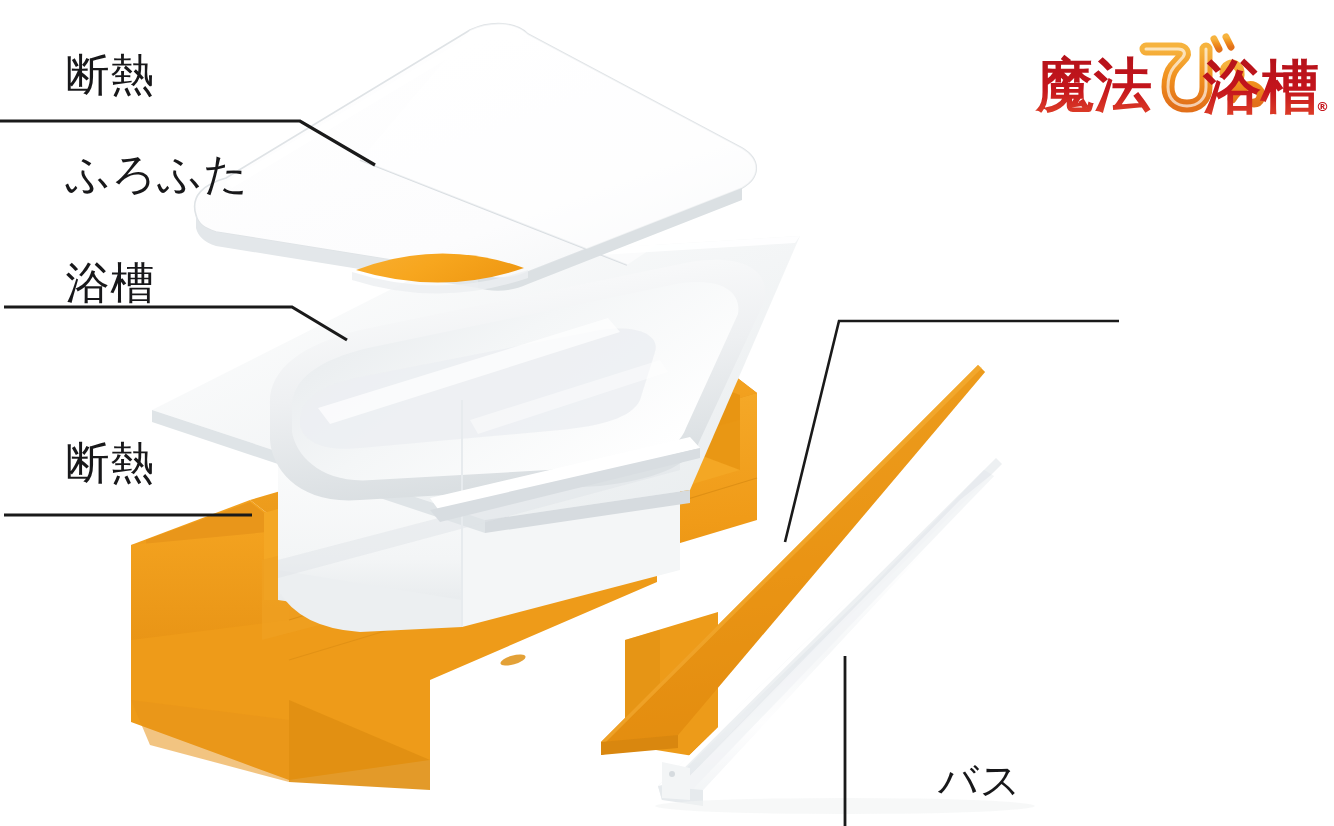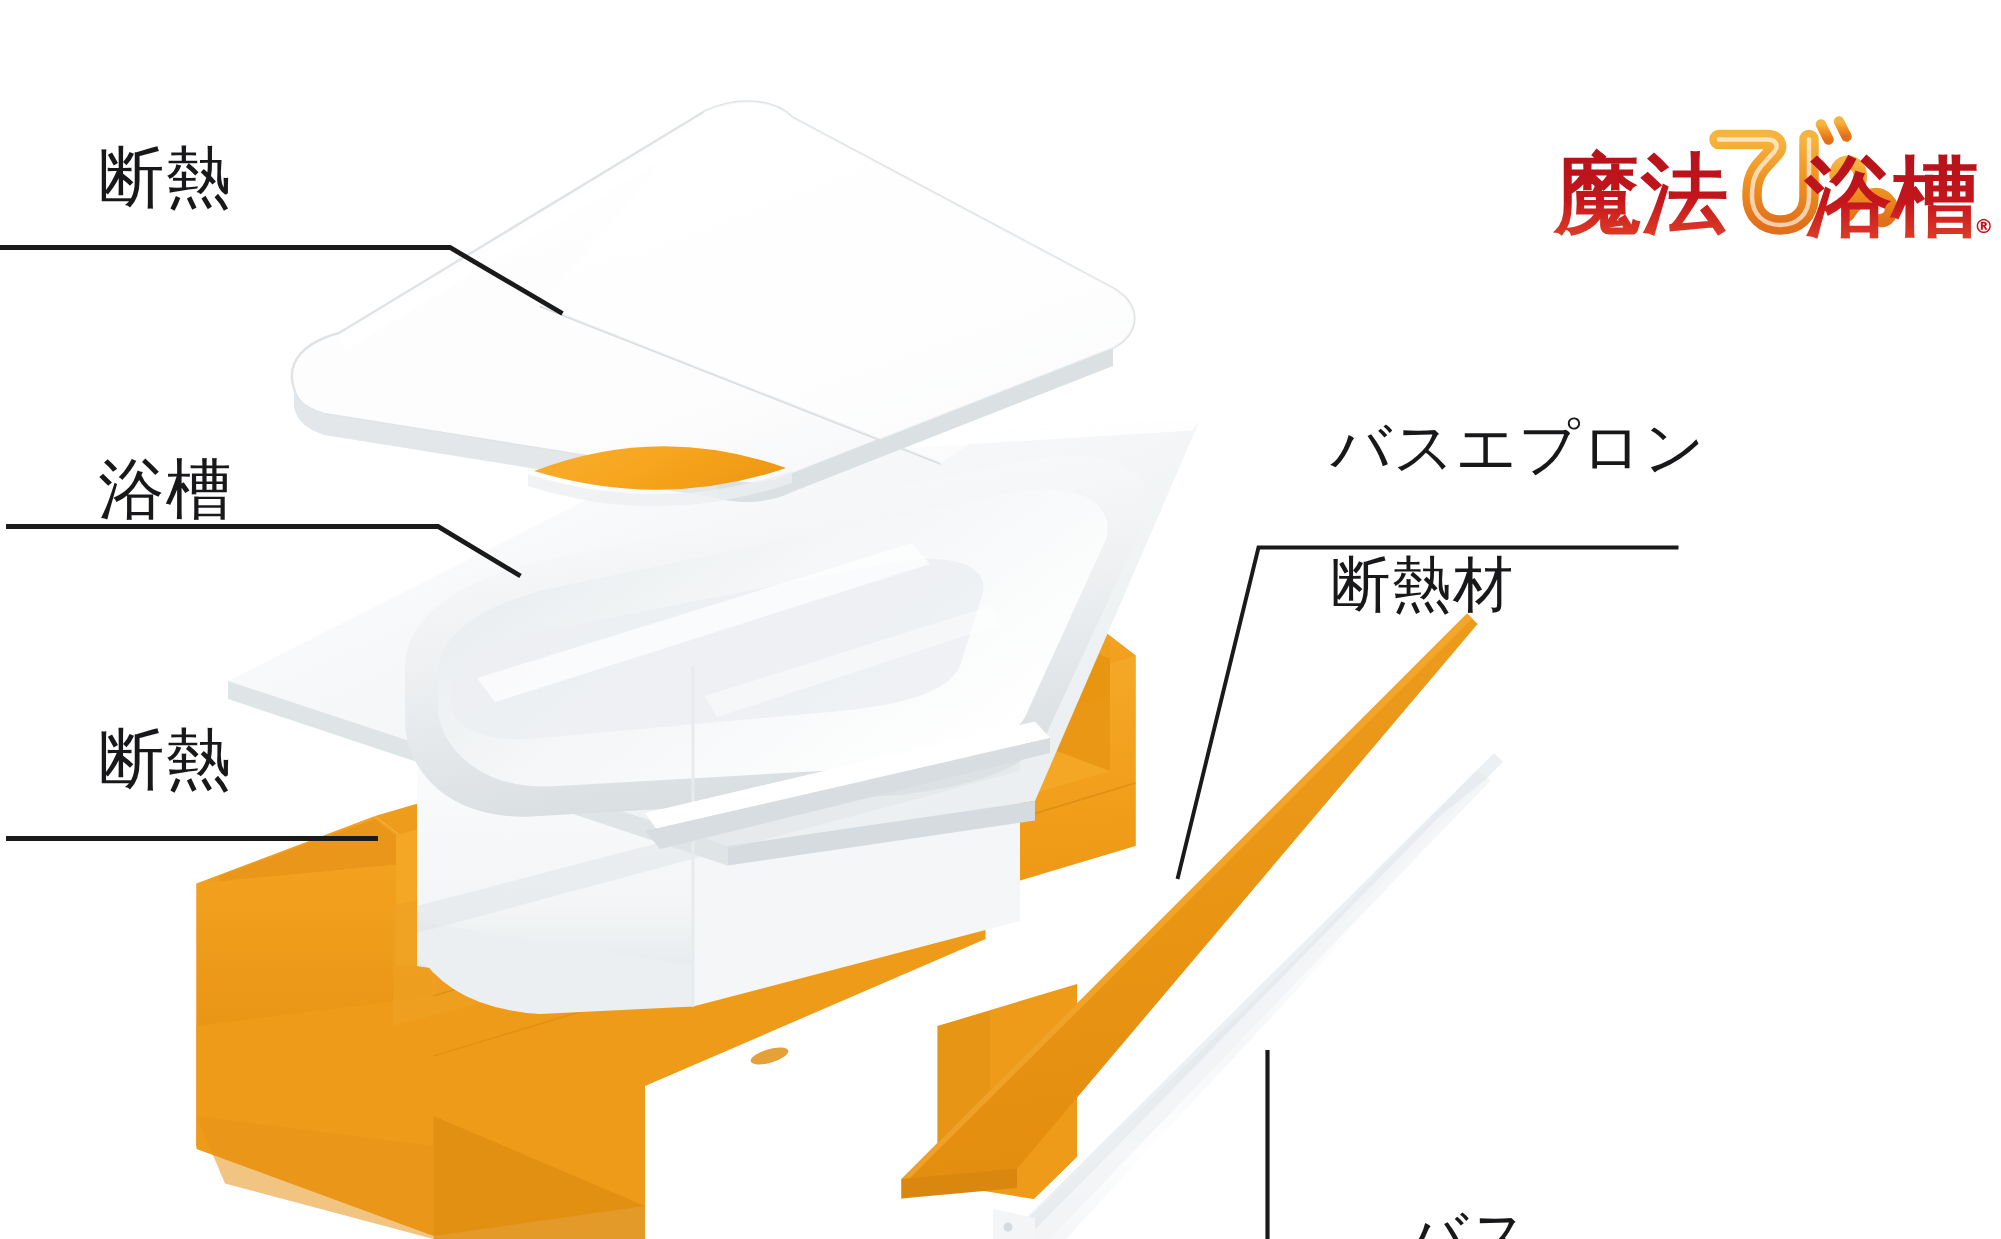--- a/index.html
+++ b/index.html
@@ -1,18 +1,18 @@
 <!DOCTYPE html>
 <html><head>
 <meta charset="utf-8">
 <style>
   html,body{margin:0;padding:0;background:#ffffff;}
   body{width:1334px;height:826px;position:relative;overflow:hidden;
        font-family:"Liberation Serif","DejaVu Serif",serif;}
-  #stage{position:absolute;left:0;top:0;width:1334px;height:628px;background:#fff;margin-top:44px;}
+  #stage{position:absolute;left:0;top:0;width:1334px;height:628px;background:#fff;}
 
   
   .label{position:absolute;color:#18181a;letter-spacing:.02em;line-height:1.13;
          font-family:"DejaVu Sans","Liberation Sans",sans-serif;font-weight:400;
          white-space:pre;}
   .lbl-lid   {left:6px;  top:0px;   font-size:44px;}
   .lbl-tub   {left:6px;  top:208px; font-size:44px;}
   .lbl-pan   {left:6px;  top:388px; font-size:44px;}
   .lbl-ins   {left:833px;top:188px; font-size:40px;}
   .lbl-apron {left:884px;top:713px; font-size:40px;}
@@ -239,34 +239,31 @@
   <svg id="leaders" viewBox="0 0 1334 826">
     <polyline points="0,121 300,121 375,165" fill="none" stroke="#1a1a1a" stroke-width="3.2"></polyline>
     <polyline points="4,307 292,307 347,340" fill="none" stroke="#1a1a1a" stroke-width="3.2"></polyline>
     <polyline points="4,515 252,515" fill="none" stroke="#1a1a1a" stroke-width="3.2"></polyline>
     <polyline points="1119,321 839,321 785,542" fill="none" stroke="#1a1a1a" stroke-width="2.6"></polyline>
     <polyline points="845,656 845,826" fill="none" stroke="#1a1a1a" stroke-width="2.8"></polyline>
   </svg>
 
   <div class="label lbl-lid">
     <span>断熱</span><br>
+    <span>ふろふた</span>
   </div>
 
   <div class="label lbl-tub">
     <span>浴槽</span>
   </div>
 
   <div class="label lbl-pan">
     <span>断熱</span><br>
   </div>
 
-  <div class="label lbl-ins">
-    <span>バスエプロン</span><br>
-    <span>断熱材</span>
-  </div>
 
   <div class="label lbl-apron">
     <span>バス</span>
     
   </div>
 
   <svg id="logo" viewBox="0 0 300 82">
     <defs>
       <linearGradient id="gRed" x1="0" y1="0" x2="0" y2="1">
         <stop offset="0" stop-color="#B3121A"></stop>

